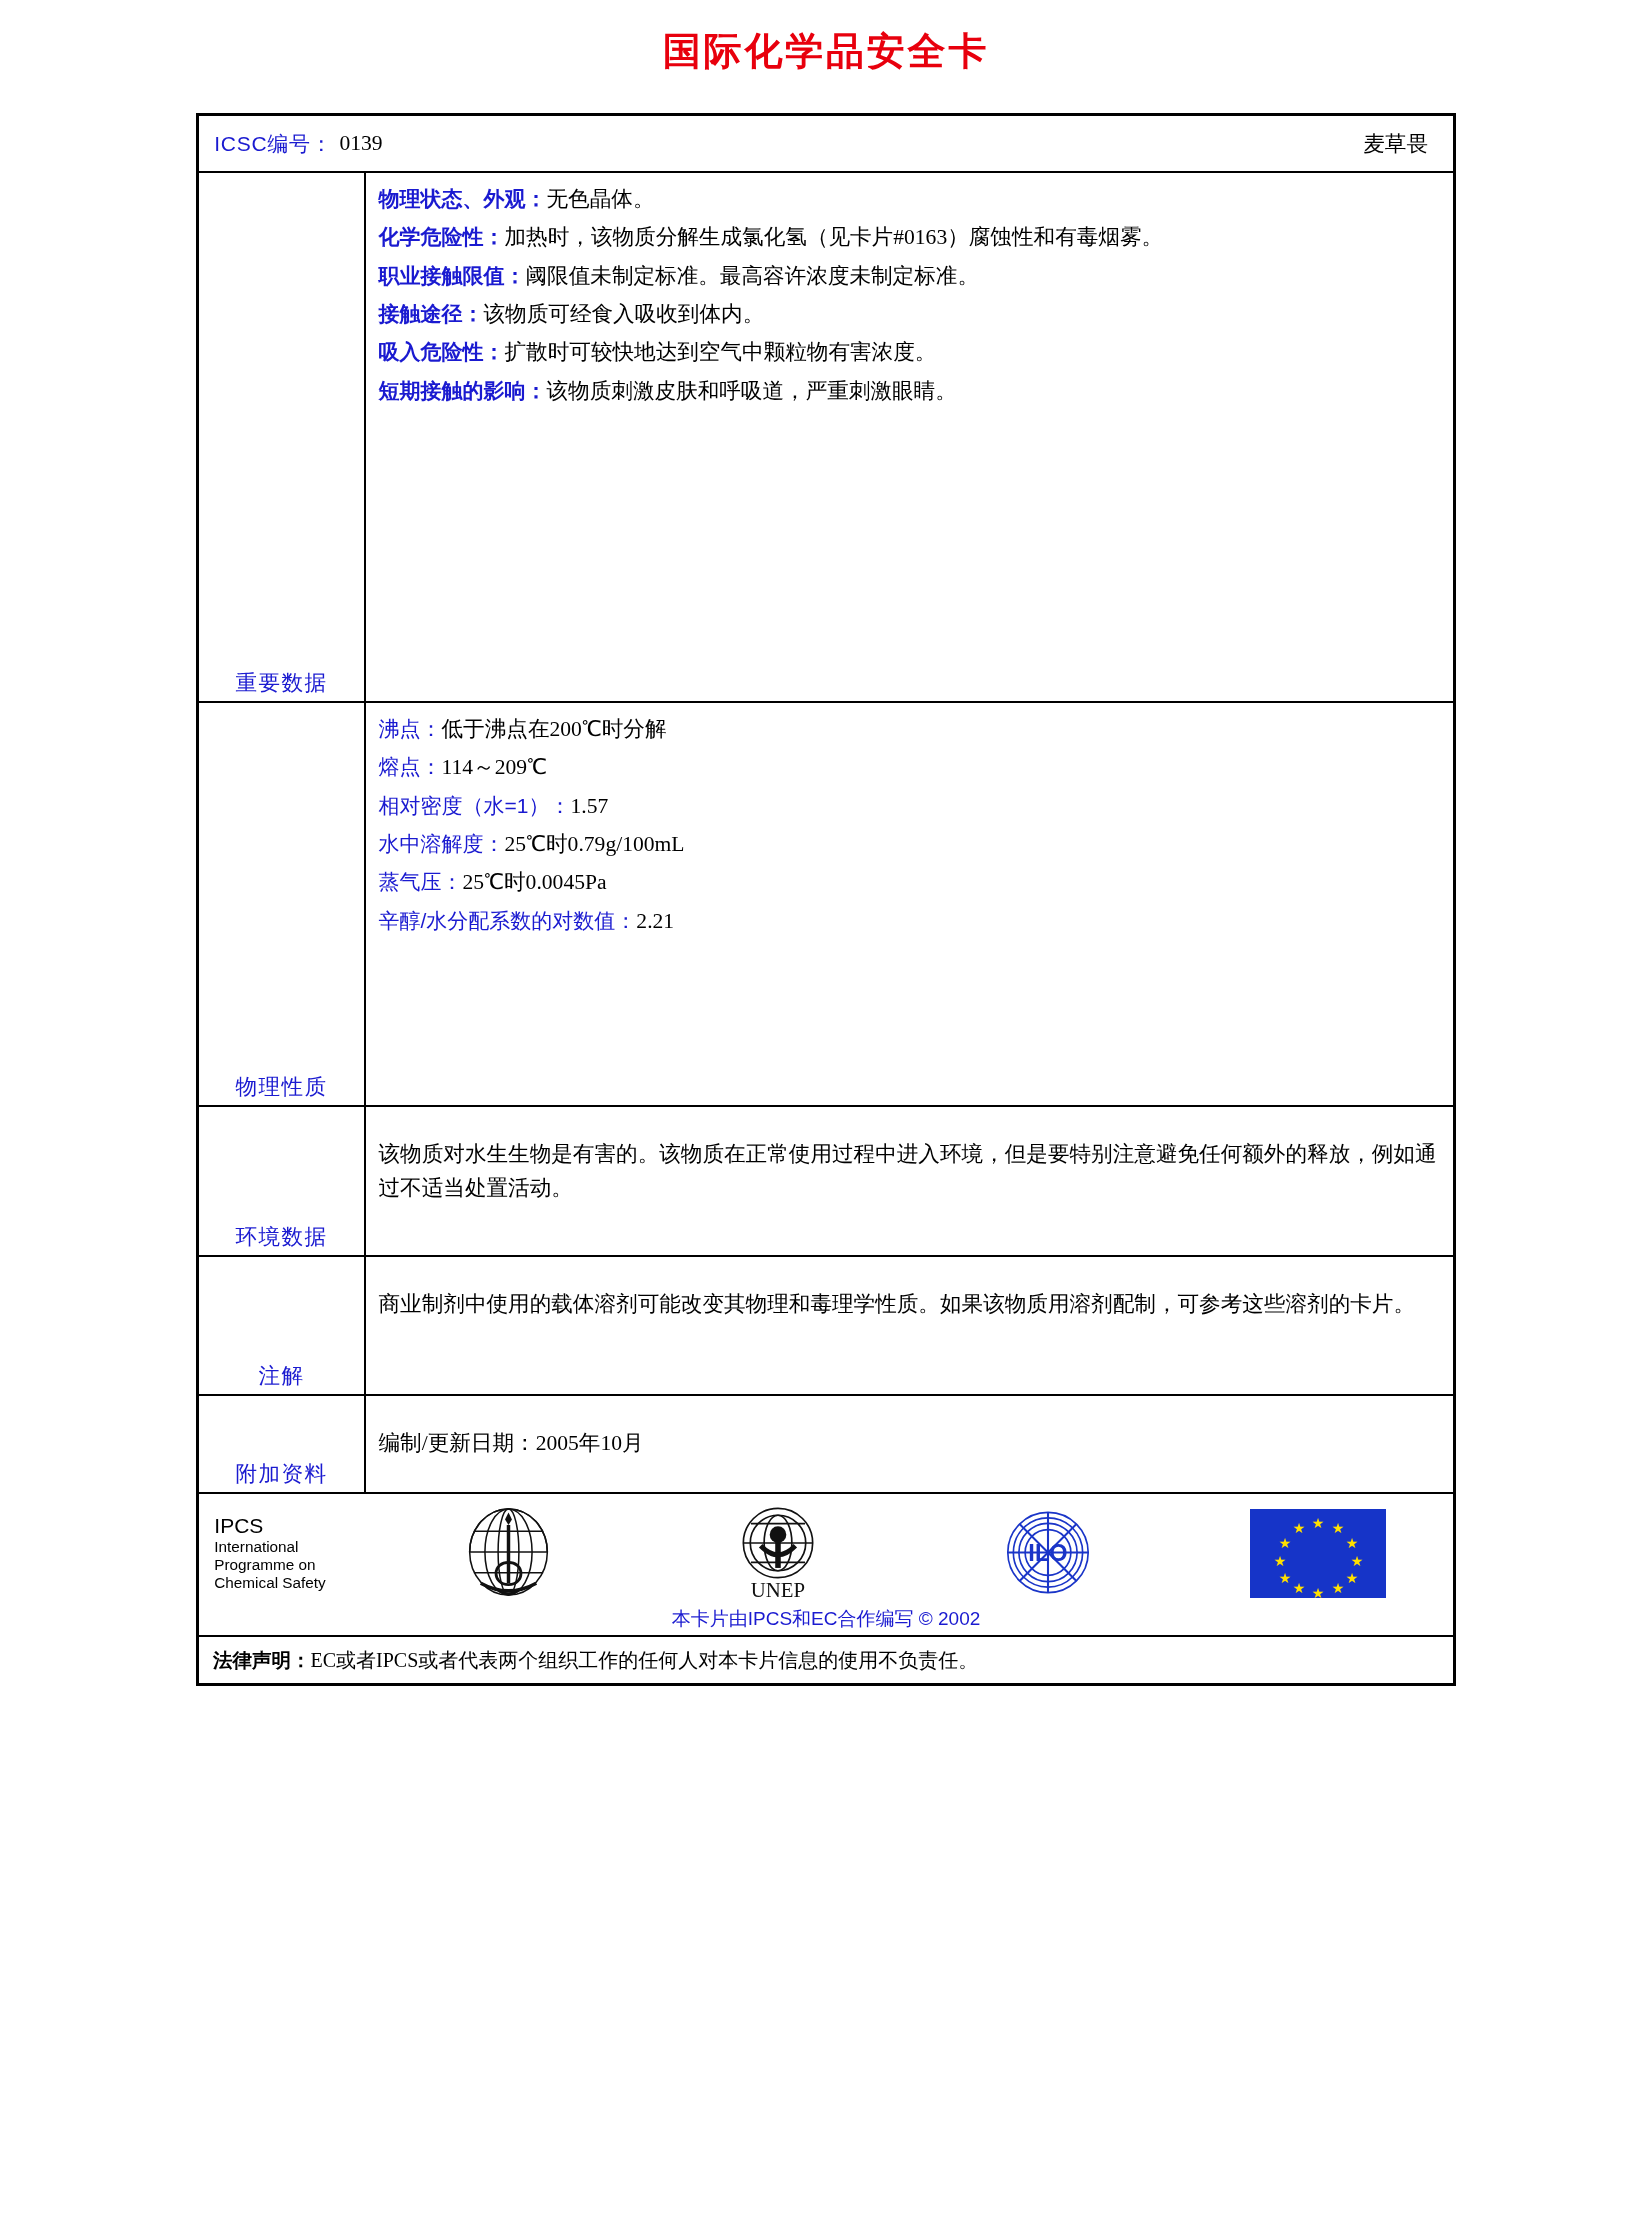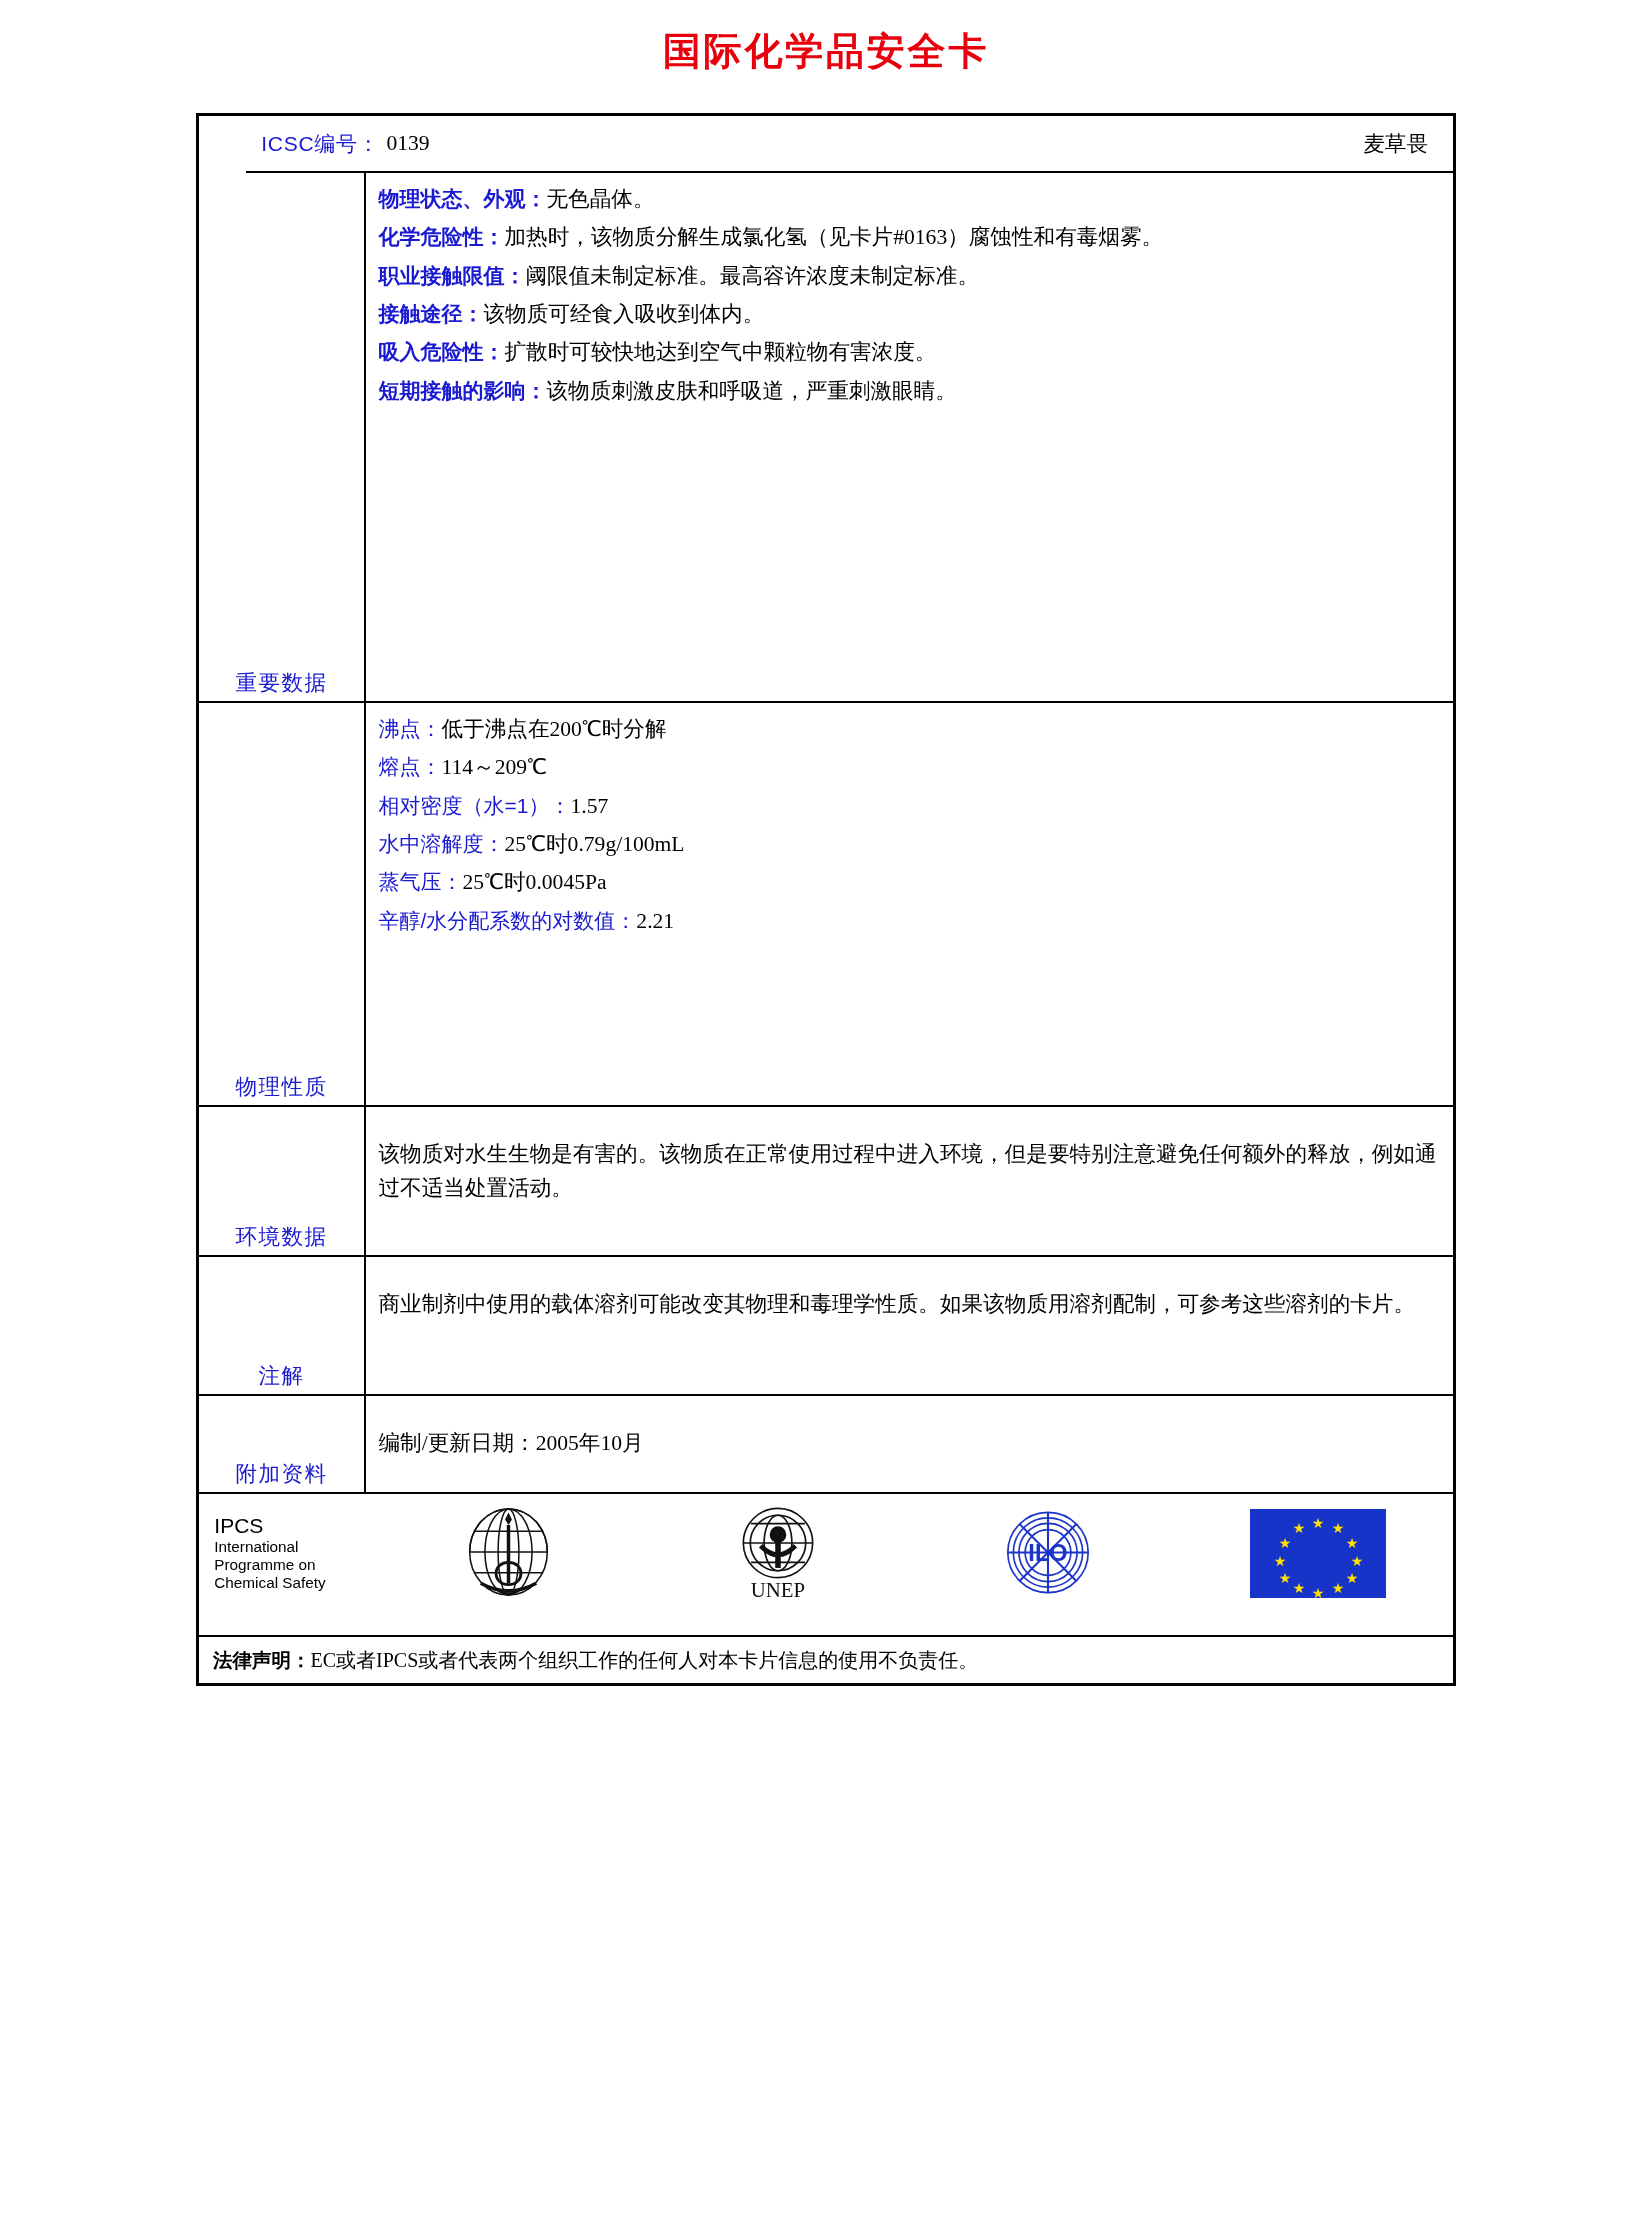--- a/index.html
+++ b/index.html
@@ -39,21 +39,20 @@
     box-sizing: border-box;
     background: #ffffff;
   }
   .hdr-row {
     display: flex;
     align-items: center;
     border-bottom: 2.1px solid #000000;
     height: 57px;
     padding: 0 15.3px;
     box-sizing: border-box;
-    margin-left: 47px;
   }
   .hdr-label {
     font-family: "Liberation Sans", sans-serif;
     font-size: 21px;
     color: #1a1ad0;
     letter-spacing: 0.7px;
   }
   .hdr-value {
     font-size: 21.6px;
     margin-left: 7px;
@@ -372,20 +371,21 @@
             <span class="eu-star" style="left:100px; top:46px;">★</span>
             <span class="eu-star" style="left:28px; top:63px;">★</span>
             <span class="eu-star" style="left:95px; top:63px;">★</span>
             <span class="eu-star" style="left:42px; top:73px;">★</span>
             <span class="eu-star" style="left:81px; top:73px;">★</span>
             <span class="eu-star" style="left:61px; top:78px;">★</span>
           </div>
         </div>
       </div>
 
+      <div class="credit">本卡片由IPCS和EC合作编写 © 2002</div>
     </div>
 
     <div class="legal">
       <span class="lk">法律声明：</span><span>EC或者IPCS或者代表两个组织工作的任何人对本卡片信息的使用不负责任。</span>
     </div>
 
   </div>
 </div>
 
 

